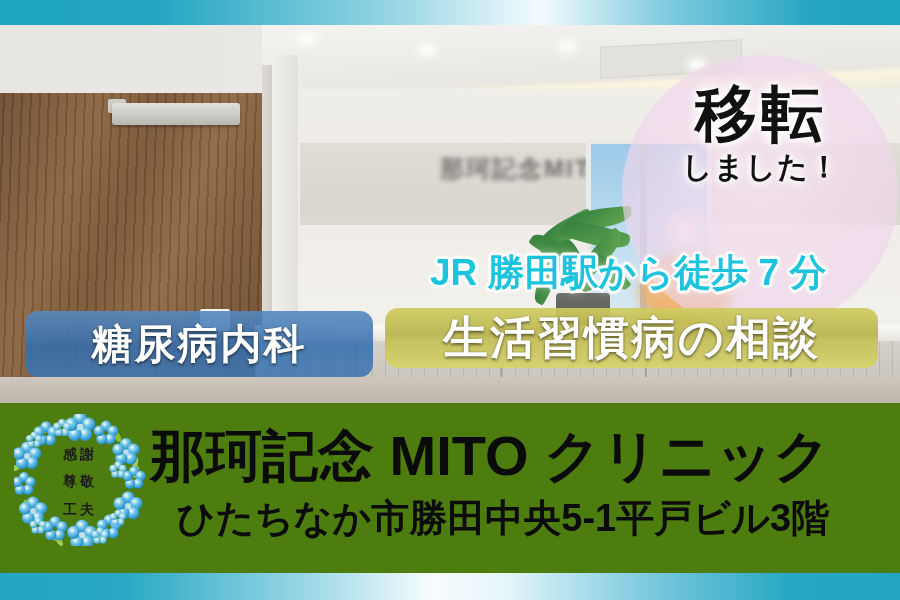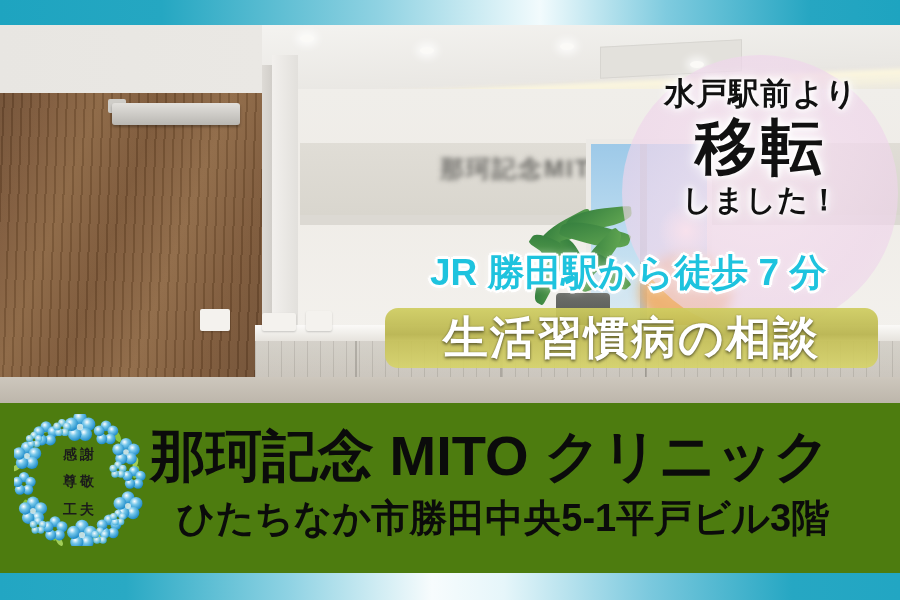--- a/index.html
+++ b/index.html
@@ -199,27 +199,29 @@
     <div class="desk-item" style="left:262px;top:288px;width:34px;height:18px;"></div>
     <div class="desk-item" style="left:306px;top:286px;width:26px;height:20px;"></div>
     <div class="desk-item" style="left:200px;top:284px;width:30px;height:22px;"></div>
     <div class="floor"></div>
 
     <div class="pink-circle"></div>
     <div class="pink-flower"></div>
   </div>
 
   <div id="move-block">
-    <div id="move-top">水戸駅前より</div>
     <div id="move-big">移転</div>
     <div id="move-bot">しました！</div>
   </div>
 
   <div id="jr-line">JR 勝田駅から徒歩 7 分</div>
 
+  <div class="badge" id="badge-diabetes">
+    <span>糖尿病内科</span>
+  </div>
   <div class="badge" id="badge-lifestyle">
     <span>生活習慣病の相談</span>
   </div>
 
   <div id="info">
 
     <div id="logo">
       <svg class="ring" viewBox="0 0 132 132">
         <defs>
           <radialGradient id="fg" cx="38%" cy="34%" r="72%">

